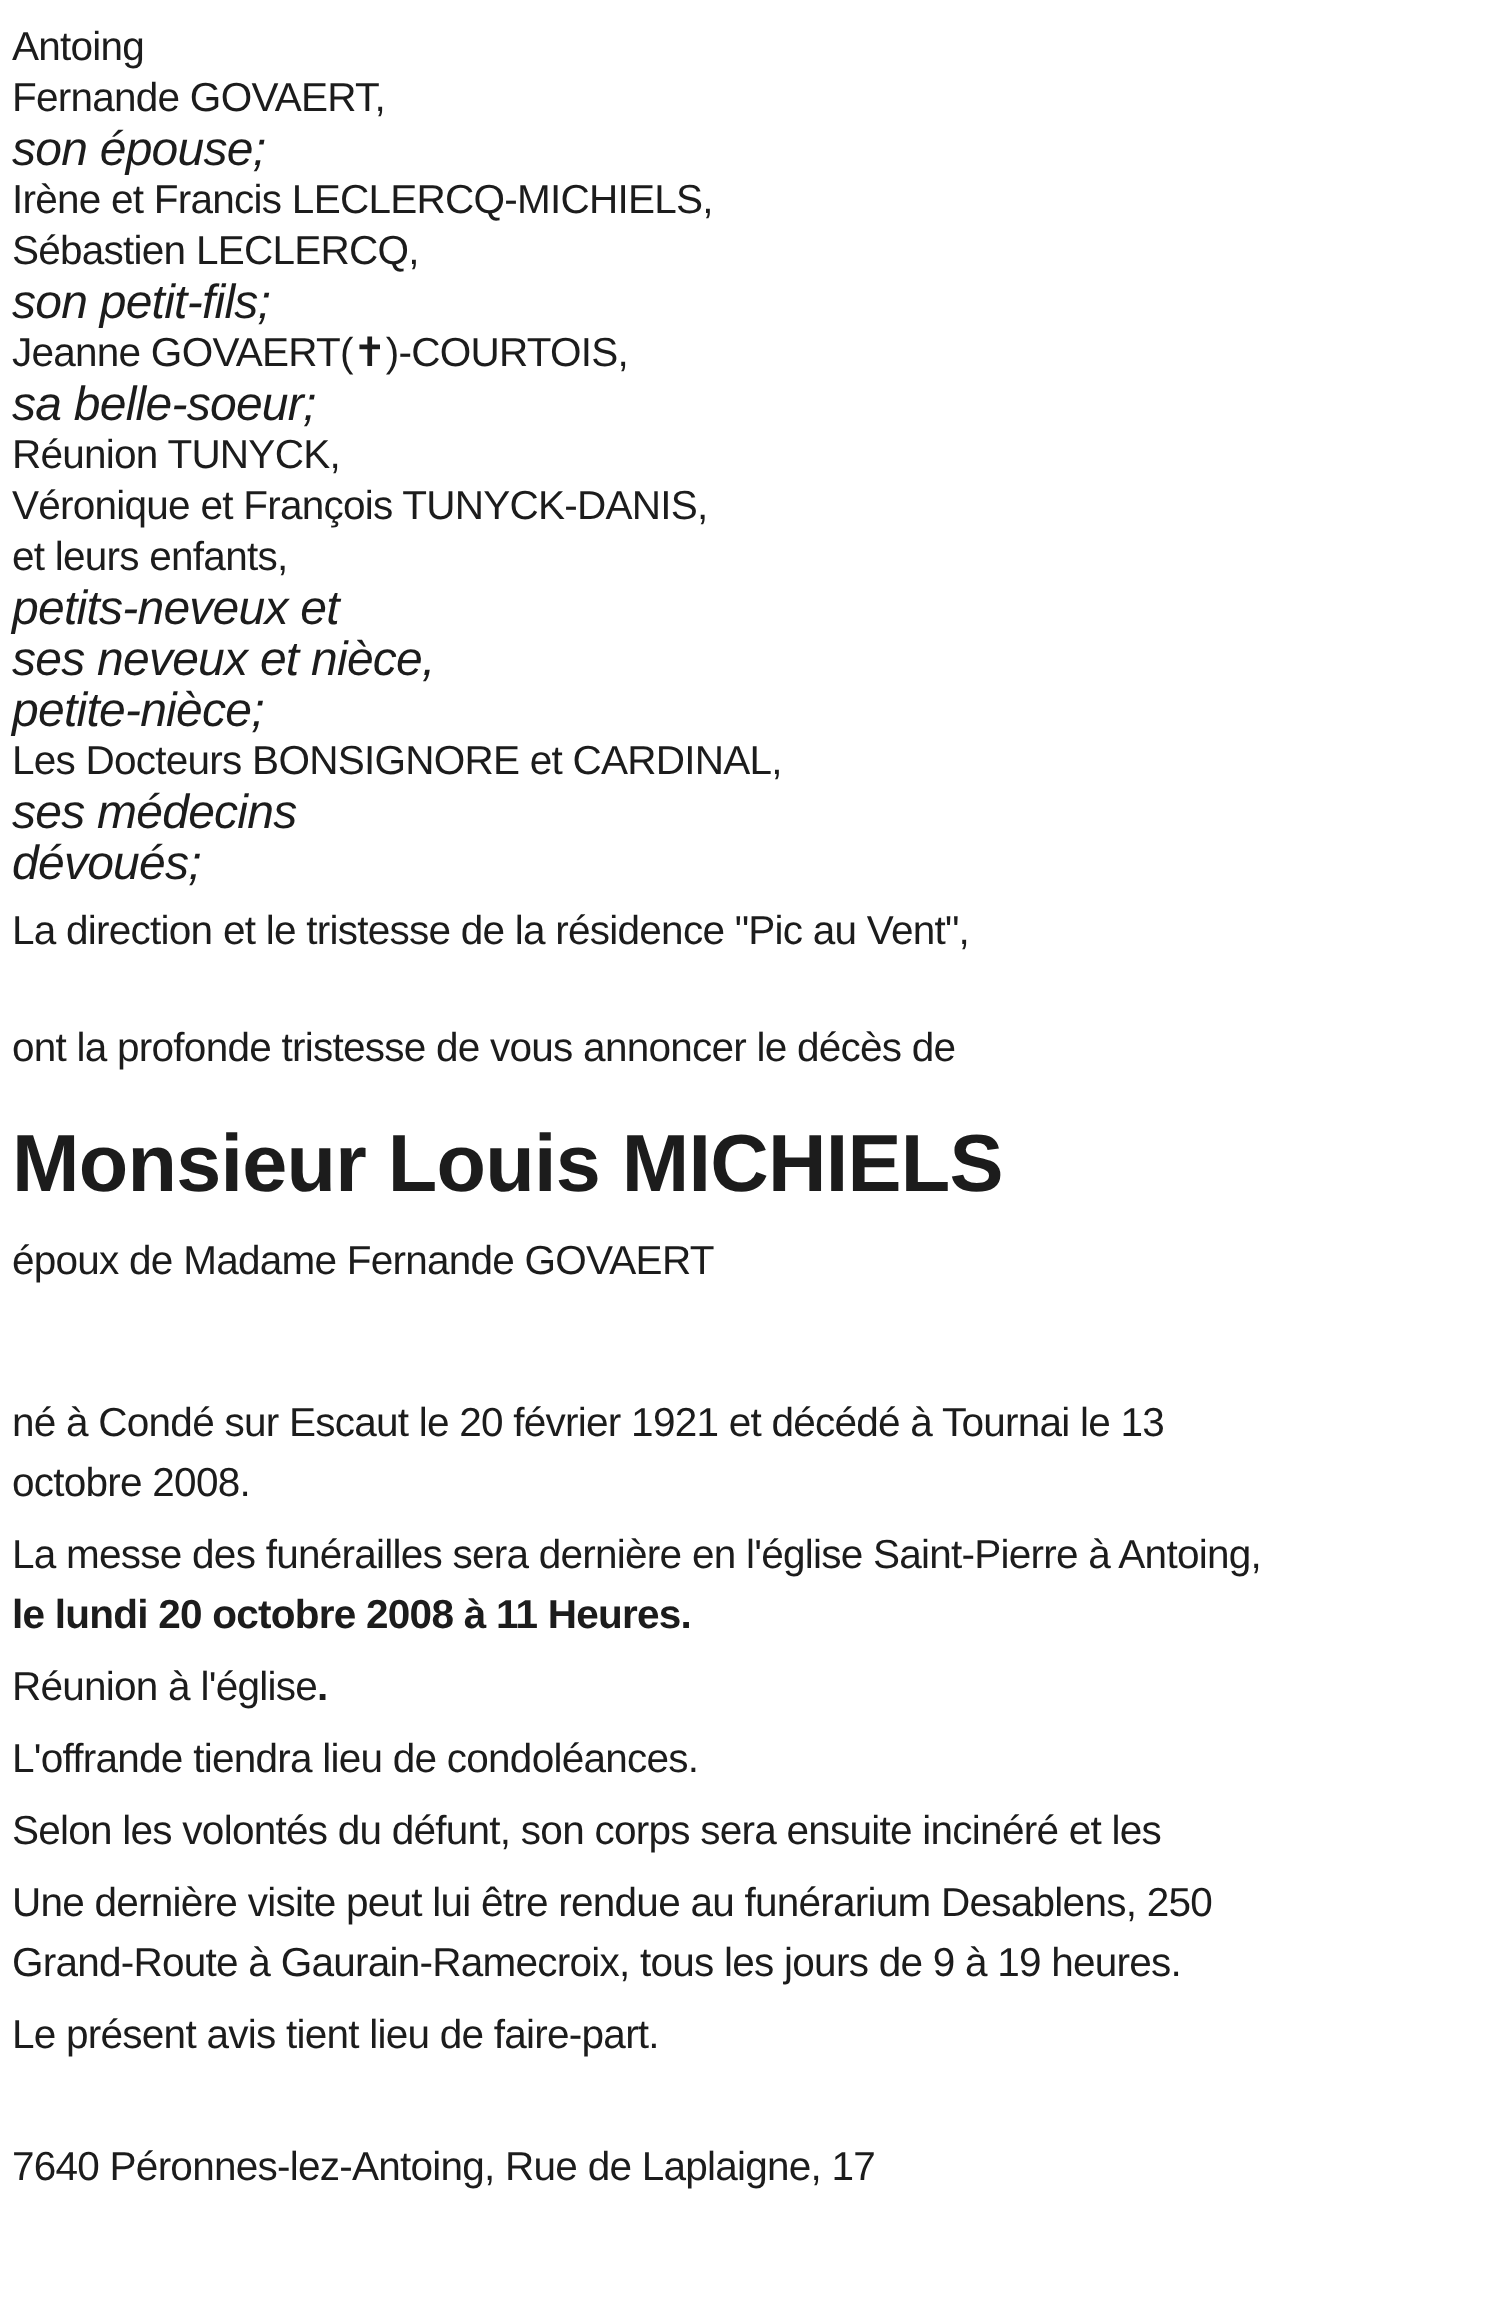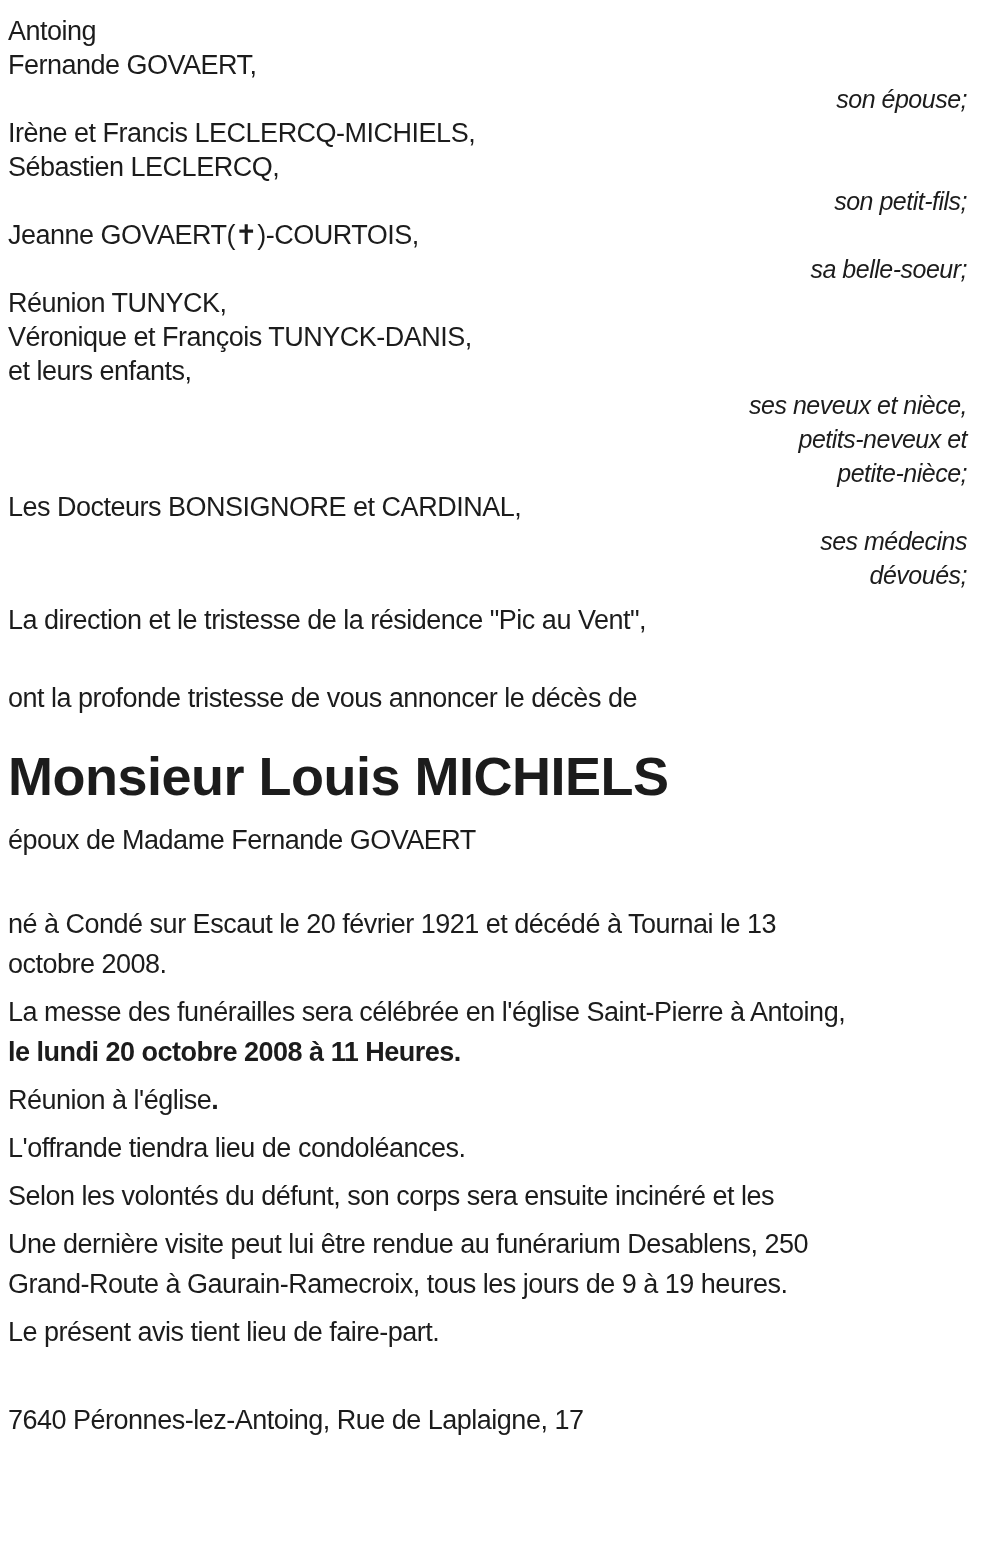--- a/index.html
+++ b/index.html
@@ -23,33 +23,33 @@
   }
   .line { white-space: nowrap; }
 
   
   .fam-name {
     line-height: 34px;
     text-align: left;
   }
   .fam-rel {
     line-height: 34px;
-    text-align: right;
+    text-align: left;
     font-style: italic;
-    font-size: 25px;
+    font-size: 32px;
   }
 
   
   .para { margin: 8px 0 0 0; }
   .para .line { line-height: 40px; }
 
   .residence-para   { margin-top: 8px;  }
   .intro-para       { margin-top: 38px; }
   .spouse-para      { margin-top: 20px;  }
-  .birthdeath-para  { margin-top: 44px; }
+  .birthdeath-para  { margin-top: 68px; }
   .address-para     { margin-top: 48px; }
 
   .deceased-heading {
     margin: 34px 0 0 0;
     font-size: 54px;
     font-weight: 700;
     line-height: 48px;
     letter-spacing: -0.5px;
     white-space: nowrap;
   }
@@ -65,22 +65,22 @@
     <div class="line fam-name">Fernande GOVAERT,</div>
     <div class="line fam-rel">son épouse;</div>
     <div class="line fam-name">Irène et Francis LECLERCQ-MICHIELS,</div>
     <div class="line fam-name">Sébastien LECLERCQ,</div>
     <div class="line fam-rel">son petit-fils;</div>
     <div class="line fam-name">Jeanne GOVAERT(✝)-COURTOIS,</div>
     <div class="line fam-rel">sa belle-soeur;</div>
     <div class="line fam-name">Réunion TUNYCK,</div>
     <div class="line fam-name">Véronique et François TUNYCK-DANIS,</div>
     <div class="line fam-name">et leurs enfants,</div>
+    <div class="line fam-rel">petits-neveux et</div>
     <div class="line fam-rel">ses neveux et nièce,</div>
-    <div class="line fam-rel">petits-neveux et</div>
     <div class="line fam-rel">petite-nièce;</div>
     <div class="line fam-name">Les Docteurs BONSIGNORE et CARDINAL,</div>
     <div class="line fam-rel">ses médecins</div>
     <div class="line fam-rel">dévoués;</div>
   </div>
 
   <div class="para residence-para">
     <div class="line">La direction et le tristesse de la résidence "Pic au Vent",</div>
   </div>
 
@@ -93,21 +93,21 @@
   <div class="para spouse-para">
     <div class="line">époux de Madame Fernande GOVAERT</div>
   </div>
 
   <div class="para birthdeath-para">
     <div class="line">né à Condé sur Escaut le 20 février 1921 et décédé à Tournai le 13</div>
     <div class="line">octobre 2008.</div>
   </div>
 
   <div class="para">
-    <div class="line">La messe des funérailles sera célébrée en l'église Saint-Pierre à Antoing,</div>
+    <div class="line">La messe des funérailles sera dernière en l'église Saint-Pierre à Antoing,</div>
     <div class="line bold">le lundi 20 octobre 2008 à 11 Heures.</div>
   </div>
 
   <div class="para">
     <div class="line"><span>Réunion à l'église</span><span class="bold">.</span></div>
   </div>
 
   <div class="para">
     <div class="line">L'offrande tiendra lieu de condoléances.</div>
   </div>

